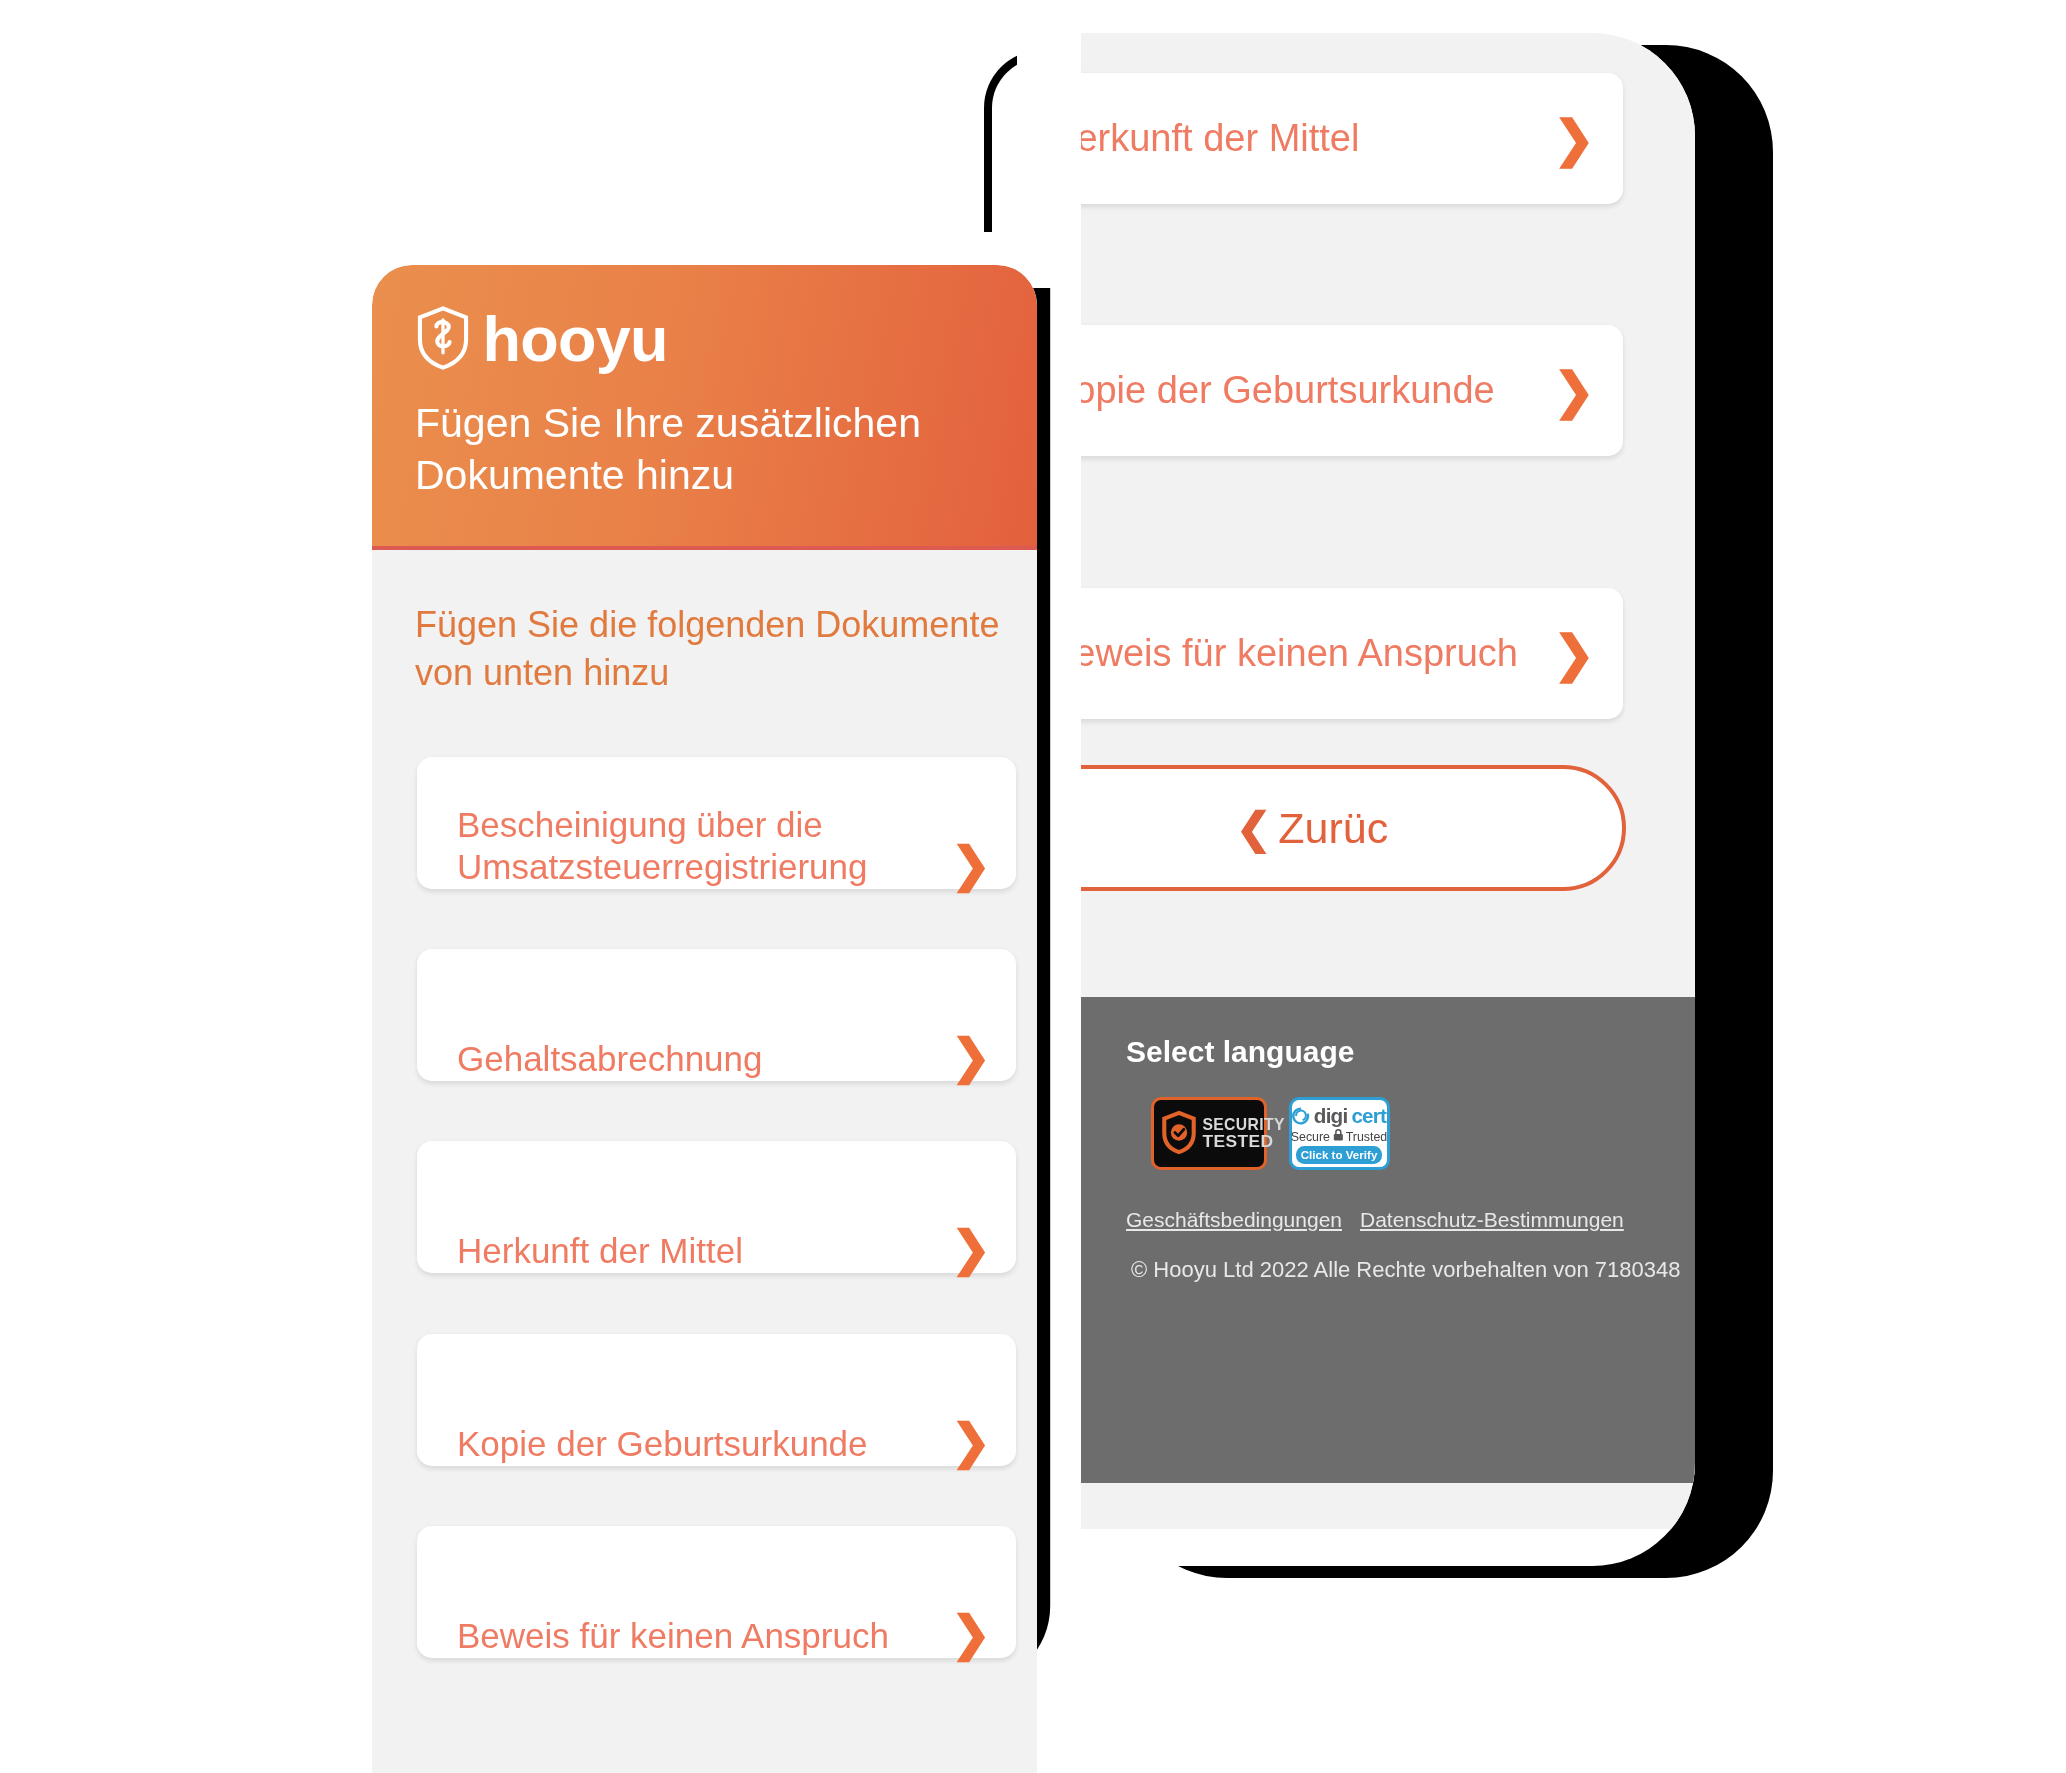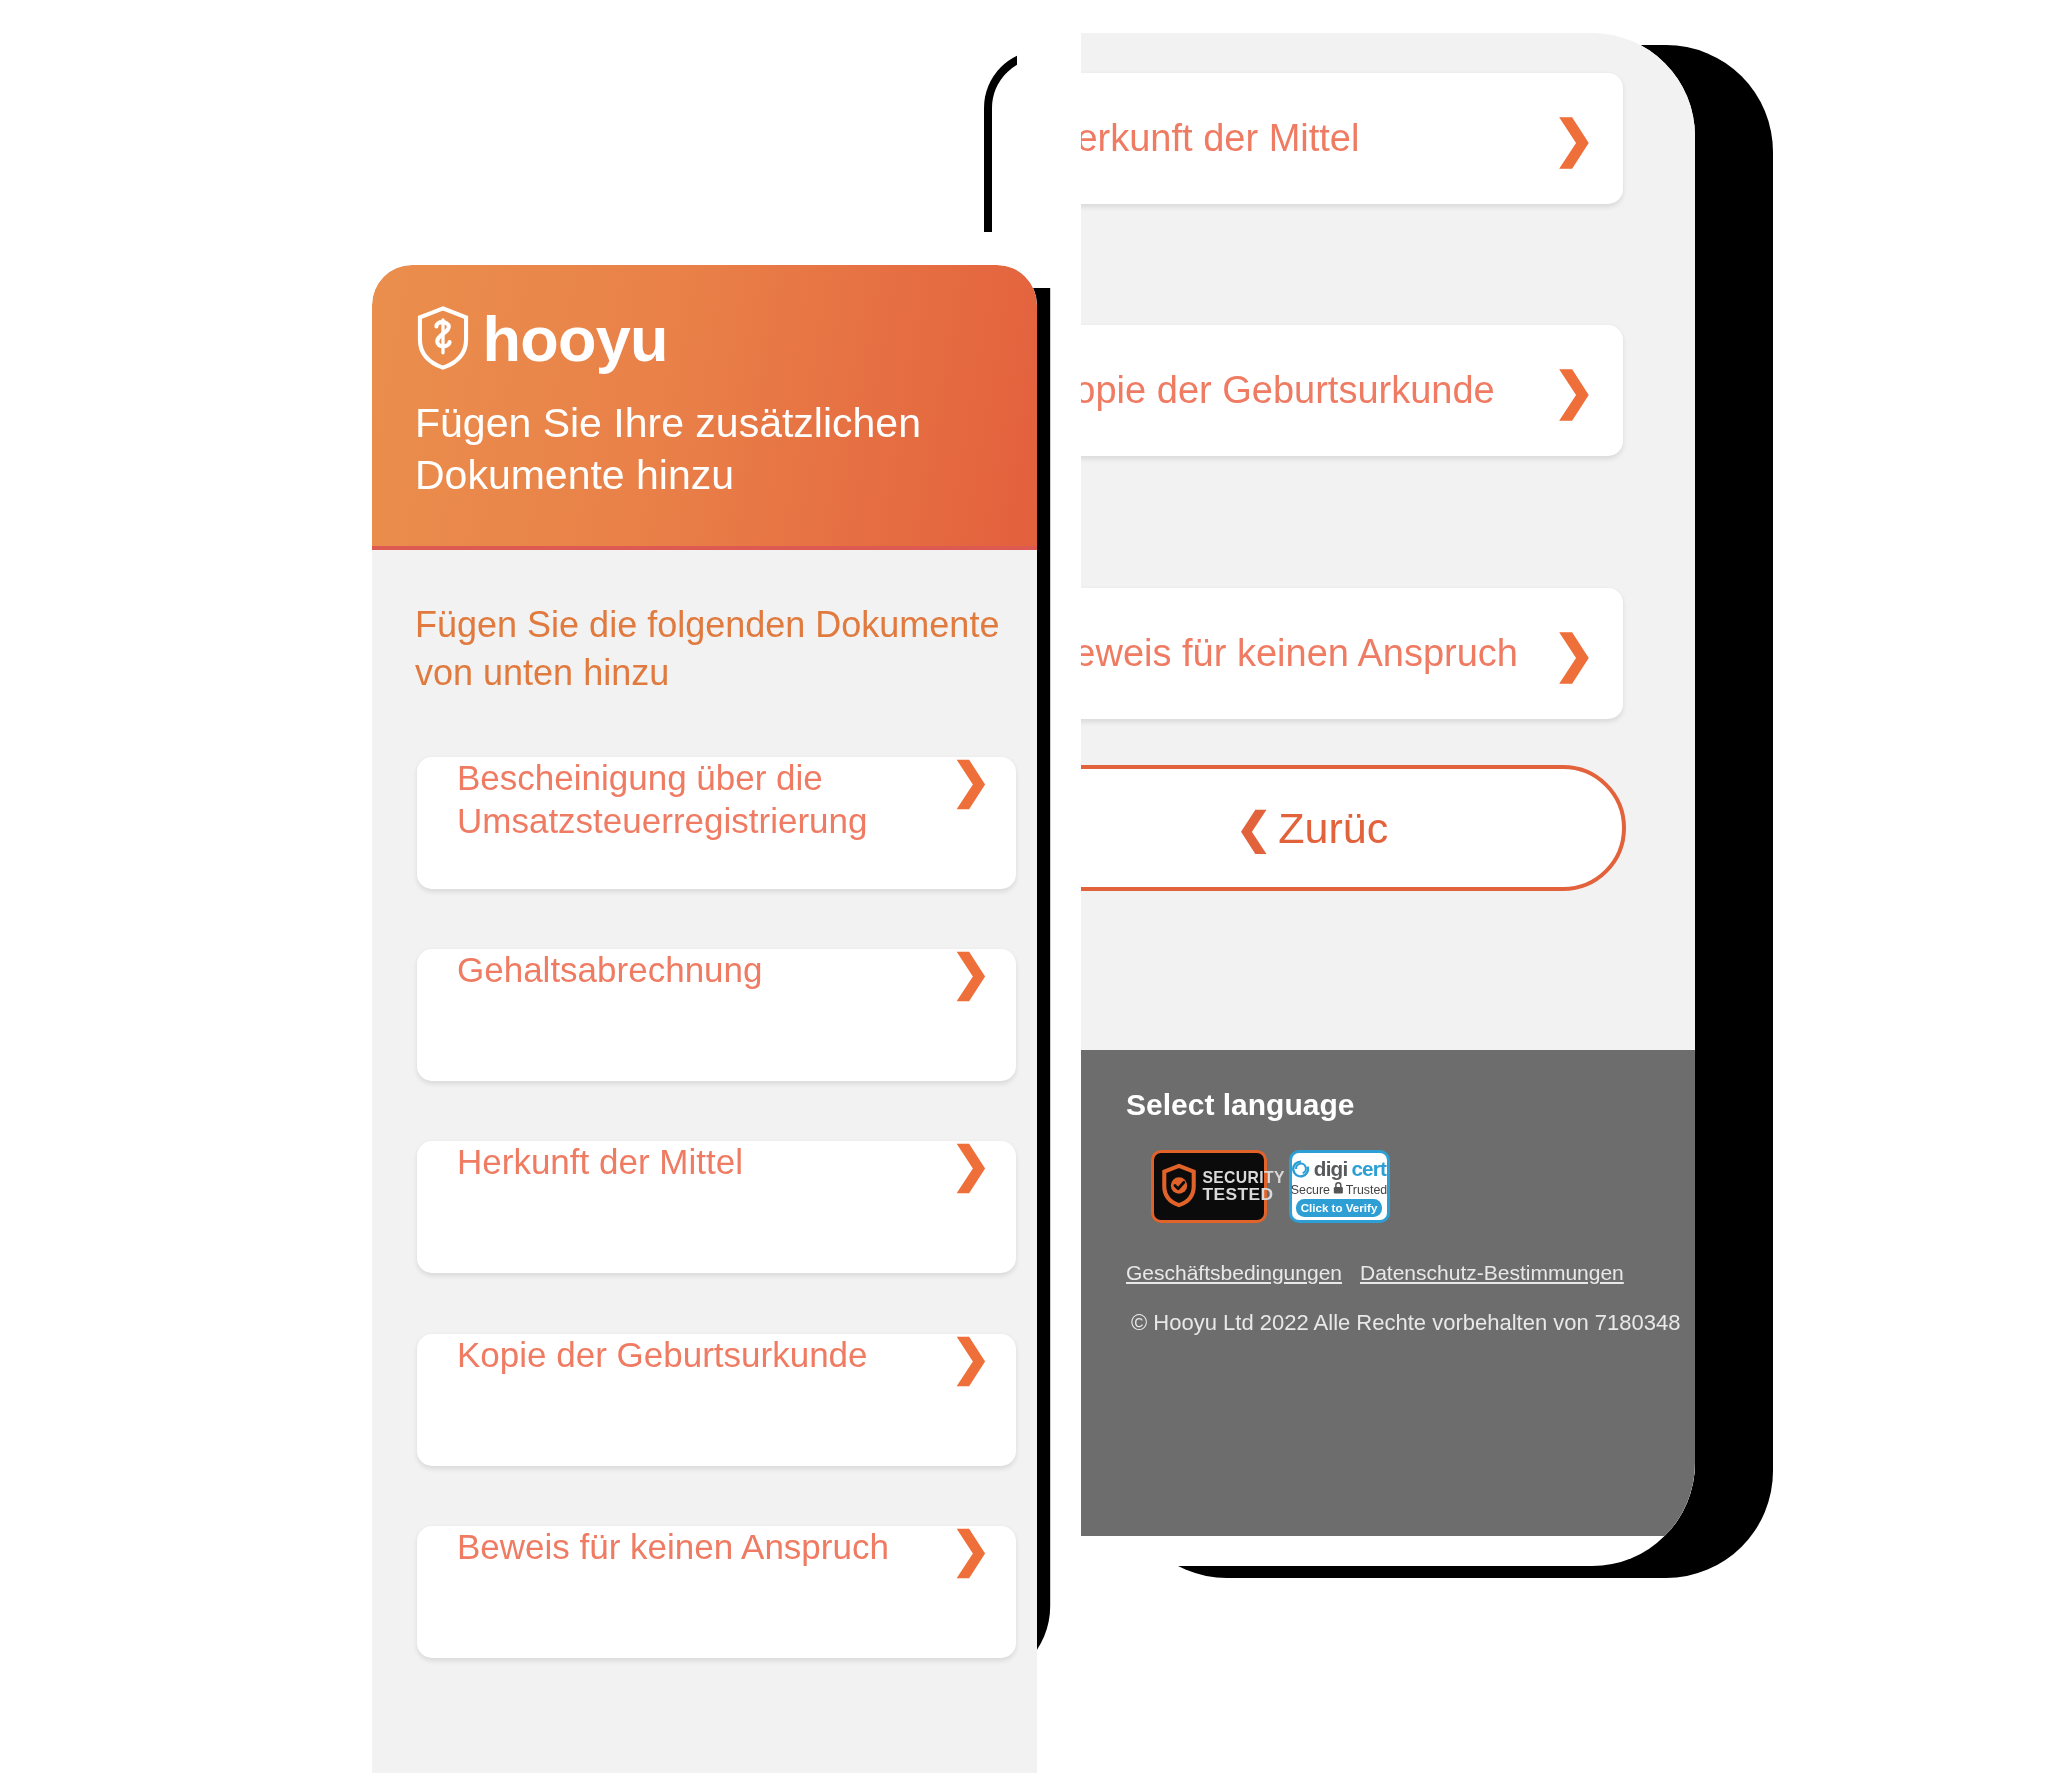--- a/index.html
+++ b/index.html
@@ -75,21 +75,21 @@
   .bp-backbtn .txt{
     color:#e2623c;font-size:43px;
   }
   .bp-backbtn .chev{
     color:#e2623c;font-size:43px;font-weight:bold;margin-right:6.6px;
   }
 
   
   .footer{
     position:absolute;
-    left:97px;top:1017px;
+    left:97px;top:964px;
     width:614px;height:486px;
     background:#6d6d6d;
     z-index:3;
     box-sizing:border-box;
     padding:38px 0 0 45px;
   }
   .footer .sel-label{
     color:#ffffff;font-size:30px;margin:0 0 15px 0;font-weight:600;
   }
   .lang-select{
@@ -184,21 +184,21 @@
     color:#e07a3e;font-size:36px;line-height:1.32;
     padding:51px 0 0 43px;
   }
 
   .fp-card{
     position:absolute;
     left:45px;
     width:599px;height:132px;
     background:#ffffff;border-radius:15px;
     box-shadow:0 2.5px 5.8px rgba(0,0,0,0.10);
-    display:flex;align-items:flex-start;justify-content:space-between;
+    display:flex;align-items:flex-end;justify-content:space-between;
     padding:0 25px 0 40px;box-sizing:border-box;gap:15px;
   }
   .fp-card .lbl{
     color:#ef7b63;font-size:35px;line-height:1.22;
   }
   .fp-chev{
     color:#ee6f39;font-size:48px;font-weight:bold;line-height:1;margin-left:11.6px;
   }
 
   

